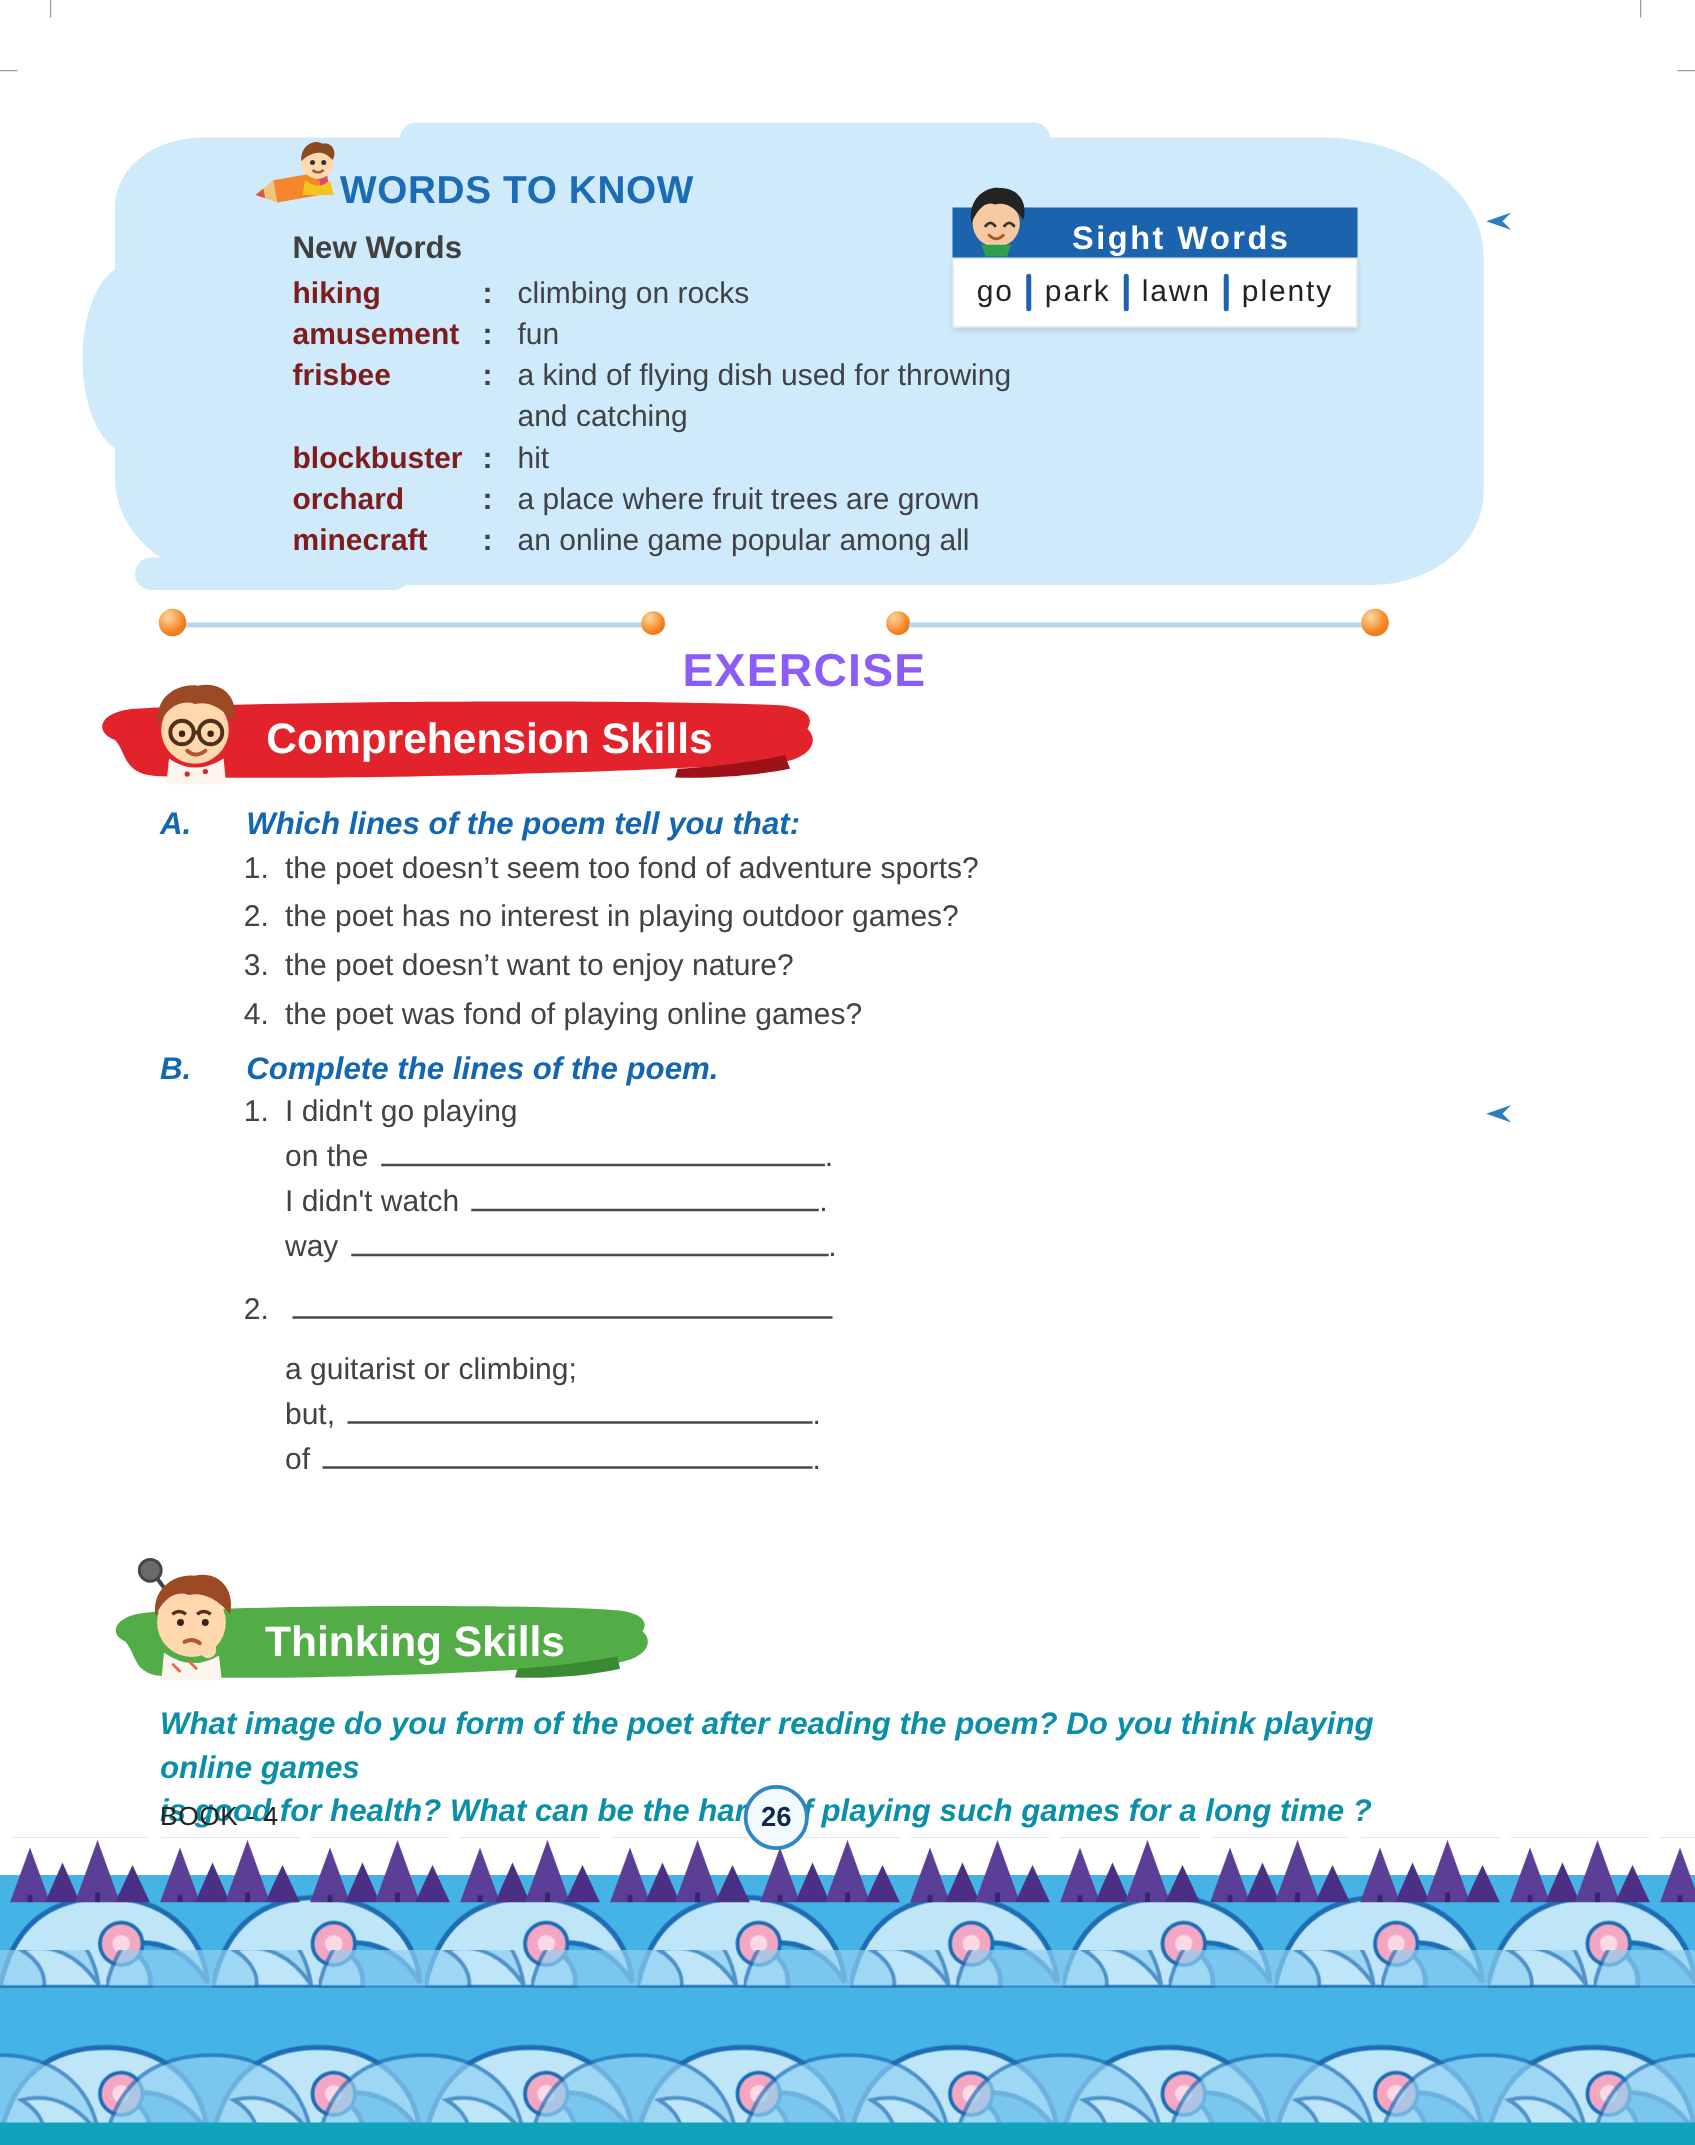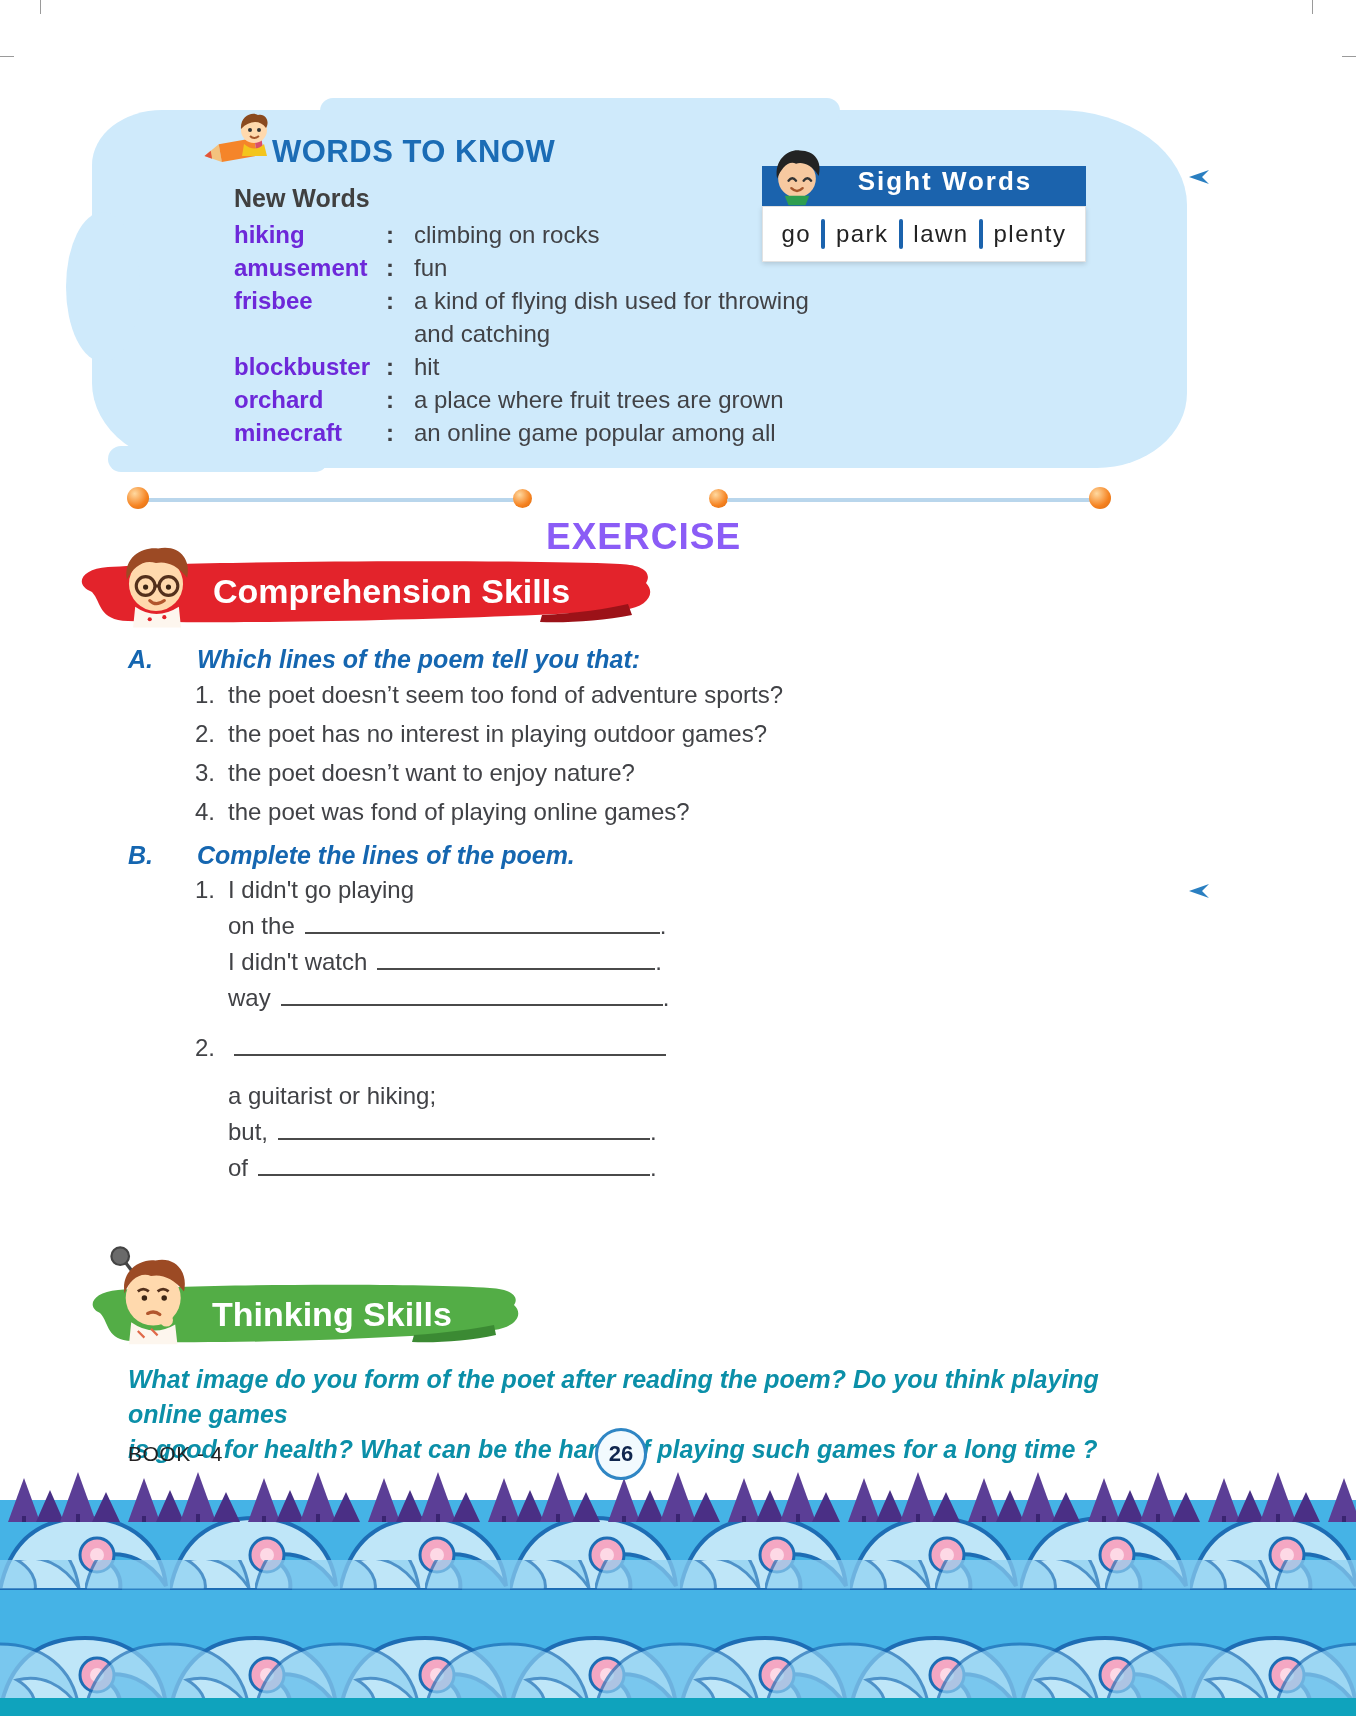--- a/index.html
+++ b/index.html
@@ -17,28 +17,28 @@
   .blob{position:absolute;left:92px;top:110px;width:1095px;height:358px;background:#cfeafb;
     border-radius:70px 130px 90px 110px / 55px 95px 75px 85px;}
   .blob-streak1{position:absolute;left:66px;top:212px;width:74px;height:150px;background:#cfeafb;border-radius:50%;}
   .blob-streak2{position:absolute;left:108px;top:446px;width:220px;height:26px;background:#cfeafb;border-radius:13px;}
   .blob-streak3{position:absolute;left:320px;top:98px;width:520px;height:26px;background:#cfeafb;border-radius:13px;}
 
   .wtk-title{position:absolute;left:272px;top:134px;font-size:31px;font-weight:bold;color:#1b6cb5;letter-spacing:.5px;}
   .new-words{position:absolute;left:234px;top:184px;font-size:25px;font-weight:bold;color:#404040;}
   .word-table{position:absolute;left:234px;top:218px;width:620px;font-size:24px;}
   .word-row{display:flex;align-items:flex-start;line-height:33px;}
-  .word-col{width:152px;font-weight:bold;color:#6d28d9;flex:0 0 auto;}
+  .word-col{width:152px;font-weight:bold;color:#7f1d1d;flex:0 0 auto;}
   .colon-col{width:28px;font-weight:bold;color:#3f4043;flex:0 0 auto;}
   .def-col{width:430px;color:#414246;}
 
   
   .sight{position:absolute;left:762px;top:166px;width:324px;}
   .sight-header{position:relative;height:40px;background:#1b63ad;color:#ffffff;font-weight:bold;
-    font-size:26px;letter-spacing:2px;display:flex;align-items:flex-start;justify-content:center;padding-left:42px;box-sizing:border-box;}
+    font-size:26px;letter-spacing:2px;display:flex;align-items:flex-end;justify-content:center;padding-left:42px;box-sizing:border-box;}
   .sight-boy{position:absolute;left:2px;top:-22px;width:66px;height:62px;}
   .sight-words-box{height:54px;background:#ffffff;border:1px solid #e2e2e2;box-shadow:0 2px 5px rgba(0,0,0,.15);
     display:flex;align-items:center;justify-content:space-evenly;padding:0 8px;font-size:24px;color:#222;letter-spacing:1.5px;}
   .sight-sep{width:4px;height:30px;background:#1b63ad;border-radius:2px;}
 
   .plane{position:absolute;width:22px;height:14px;}
 
   
   .div-line{position:absolute;height:4px;background:#b9d6ec;border-radius:2px;top:498px;}
   .ball{position:absolute;border-radius:50%;background:radial-gradient(circle at 35% 30%, #ffd9a0, #f58220 60%, #d96a10);}
@@ -250,21 +250,21 @@
       <span>way</span>
       <span class="blank w3"></span>
       <span>.</span>
     </div>
 
     <div class="b-row" style="margin-top:22px;">
       <span class="b-num">2.</span>
       <span class="blank w4"></span>
     </div>
     <div class="b-row indent" style="margin-top:20px;">
-      <span>a guitarist or hiking;</span>
+      <span>a guitarist or climbing;</span>
     </div>
     <div class="b-row indent">
       <span>but,</span>
       <span class="blank w5"></span>
       <span>.</span>
     </div>
     <div class="b-row indent">
       <span>of</span>
       <span class="blank w6"></span>
       <span>.</span>

